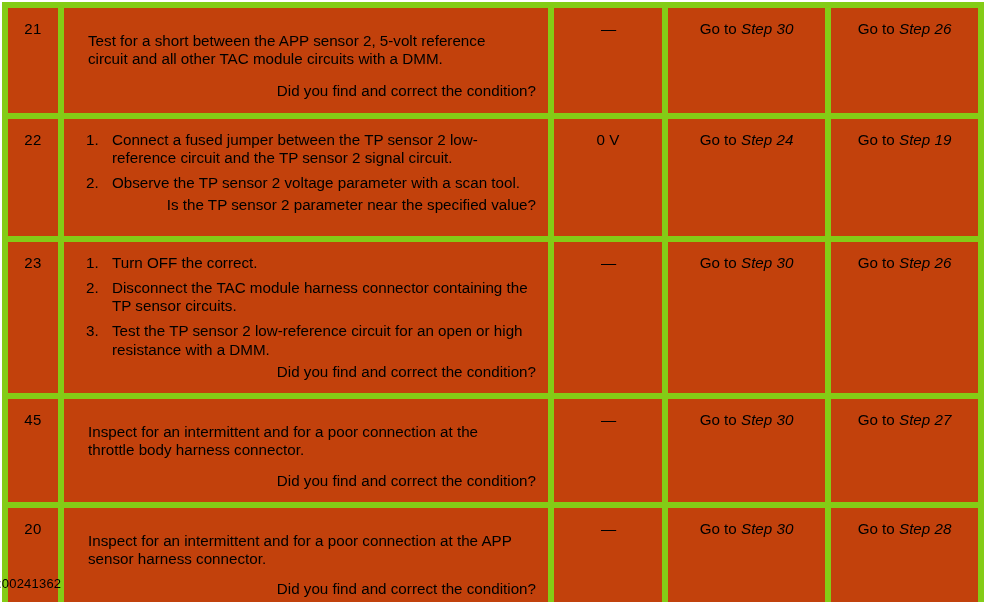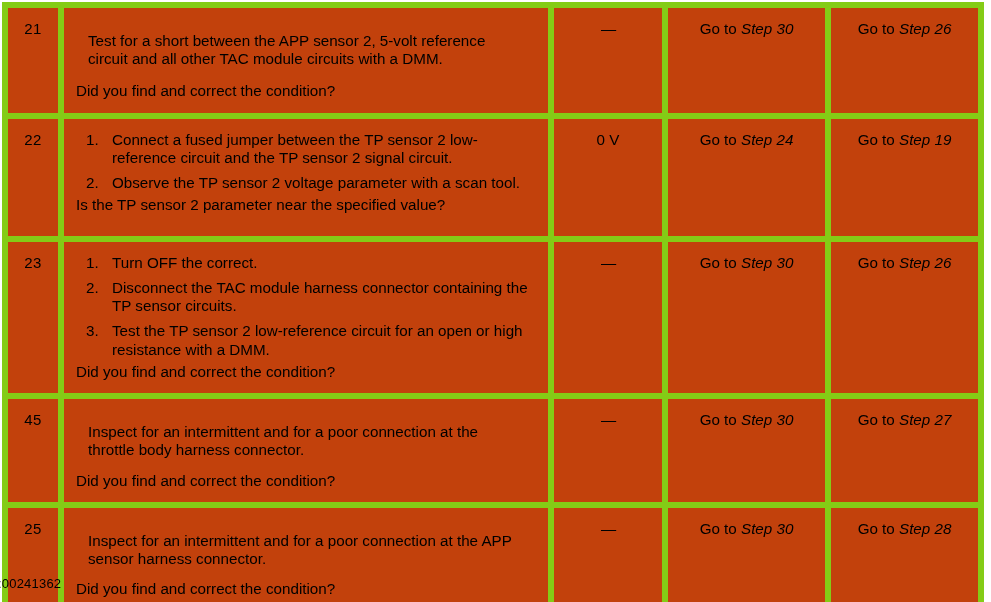--- a/index.html
+++ b/index.html
@@ -62,20 +62,21 @@
     margin: 12px;
   }
   .action-text + .action-question {
     margin-top: 14px;
   }
   .action-list + .action-question {
     margin-top: 4px;
   }
   .action-question {
     margin: 0;
+    text-align: right;
   }
 
   .action-list {
     list-style: none;
     margin: 0;
     padding: 0;
   }
   .action-list li {
     position: relative;
     padding-left: 36px;
@@ -230,21 +231,21 @@
         <td class="cell-result">
           <span class="goto-line"><span>Go to </span><em>Step 30</em></span>
         </td>
         <td class="cell-result">
           <span class="goto-line"><span>Go to </span><em>Step 27</em></span>
         </td>
       </tr>
 
       <tr style="height:81px">
         <td class="cell-step">
-          <span>25</span>
+          <span>20</span>
         </td>
         <td class="cell-action">
           <p class="action-text">Inspect for an intermittent and for a poor connection at the APP sensor harness connector.</p>
           <p class="action-question" style="margin-top:12px">Did you find and correct the condition?</p>
         </td>
         <td class="cell-value">
           <span class="dash">—</span>
         </td>
         <td class="cell-result">
           <span class="goto-line"><span>Go to </span><em>Step 30</em></span>

